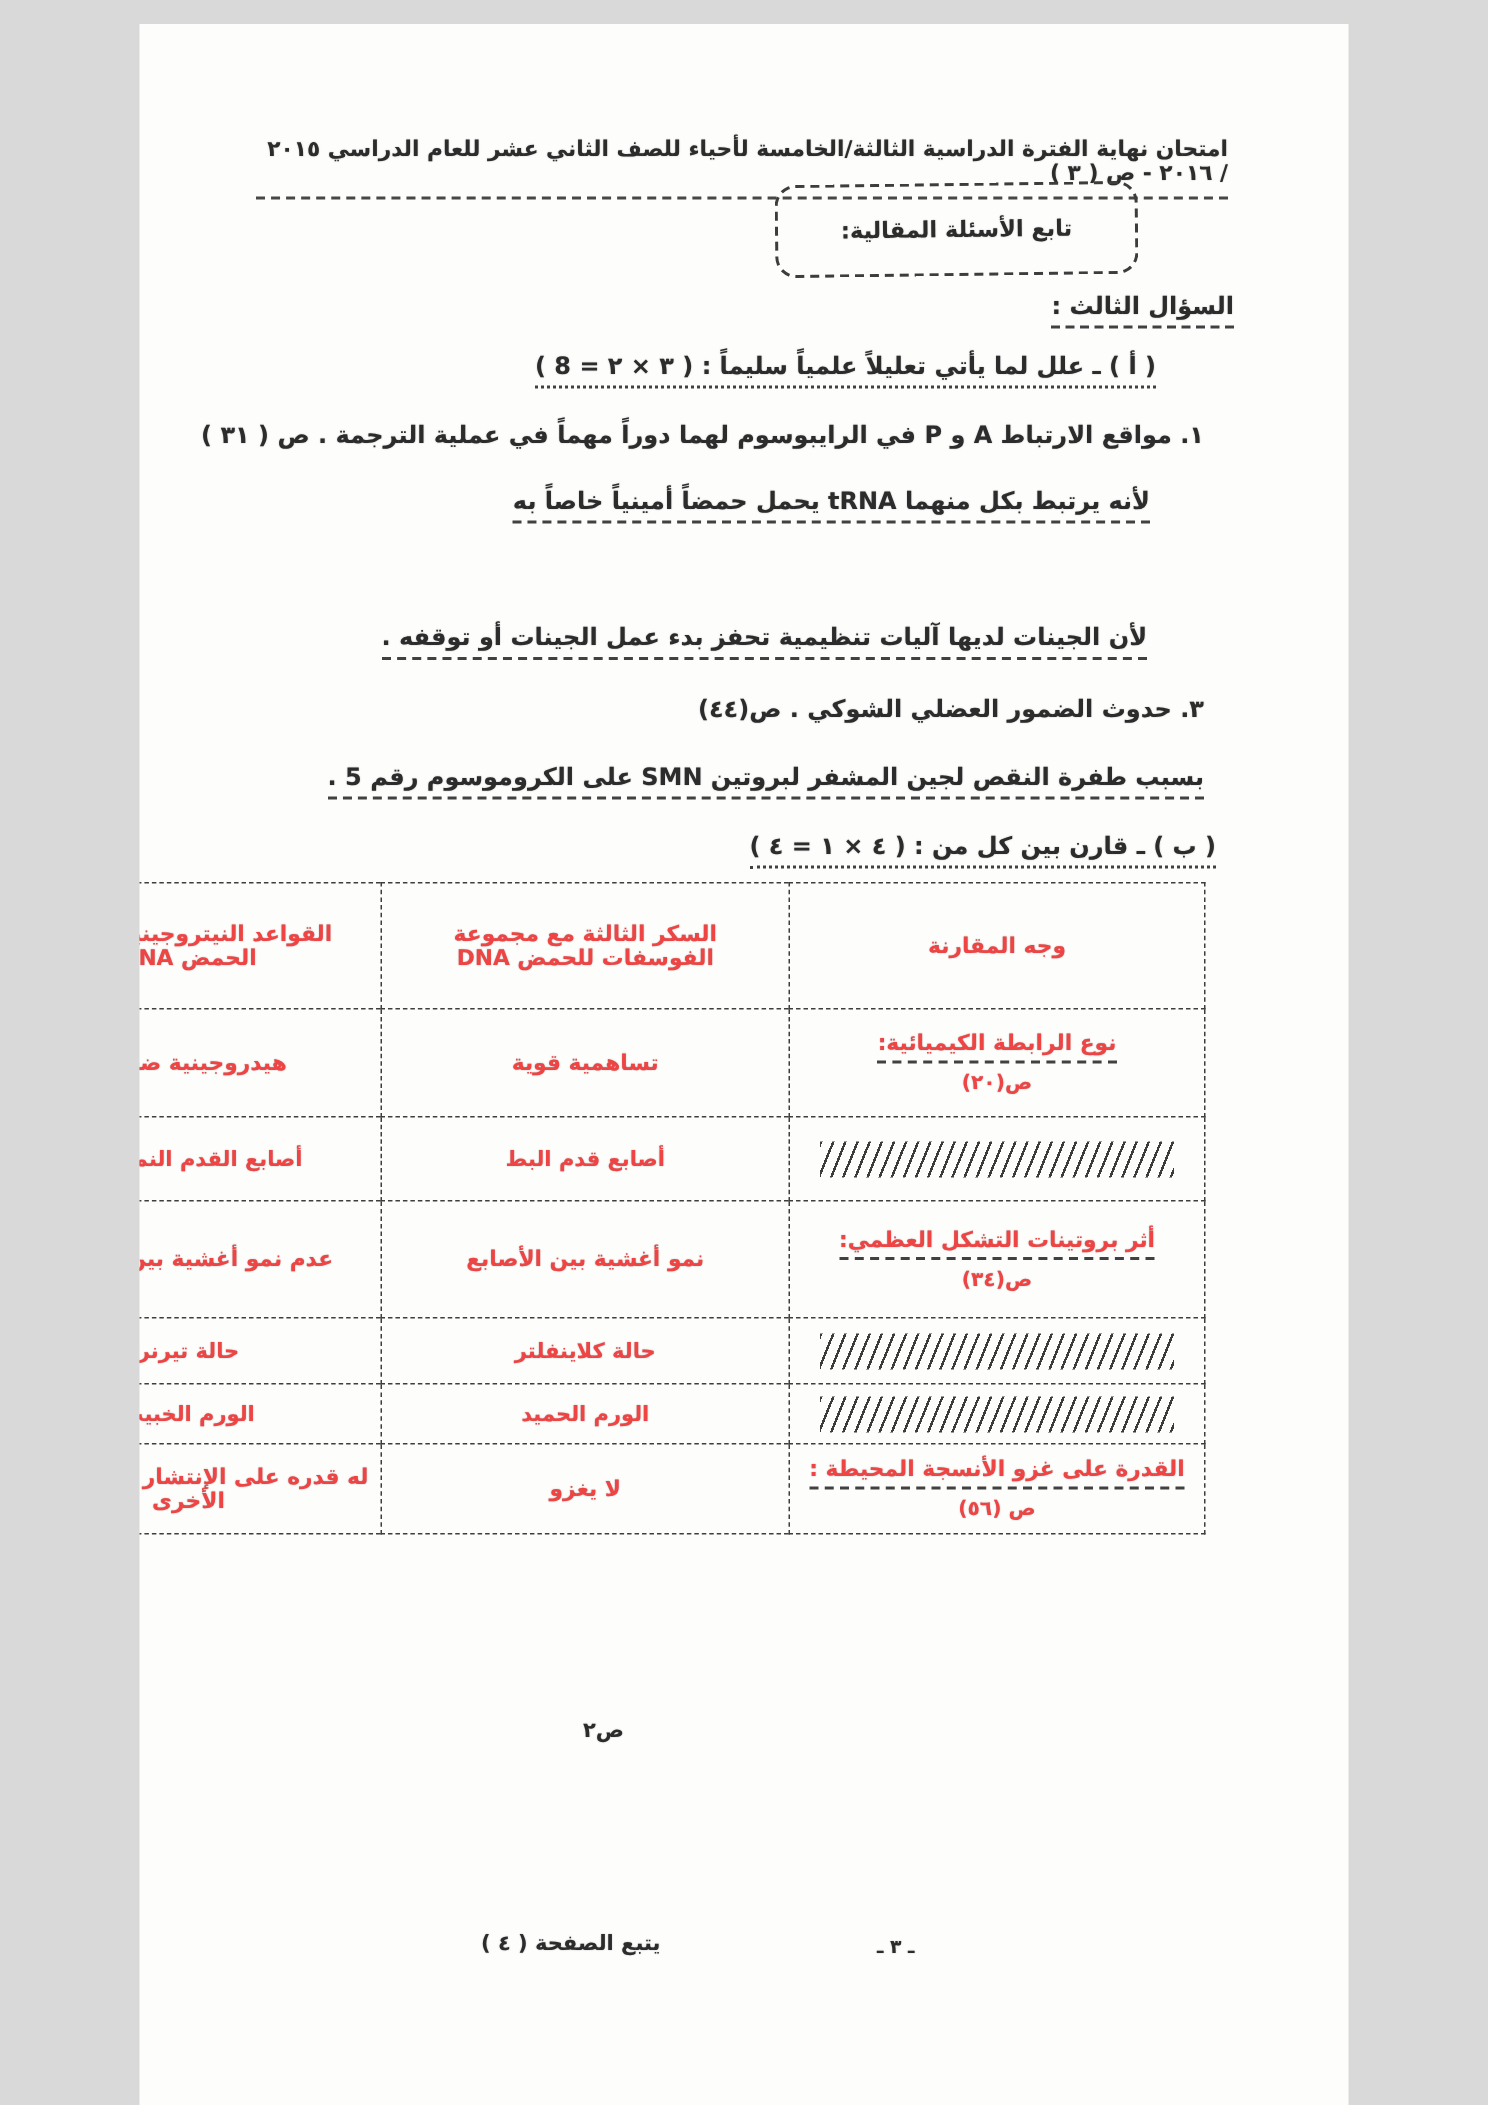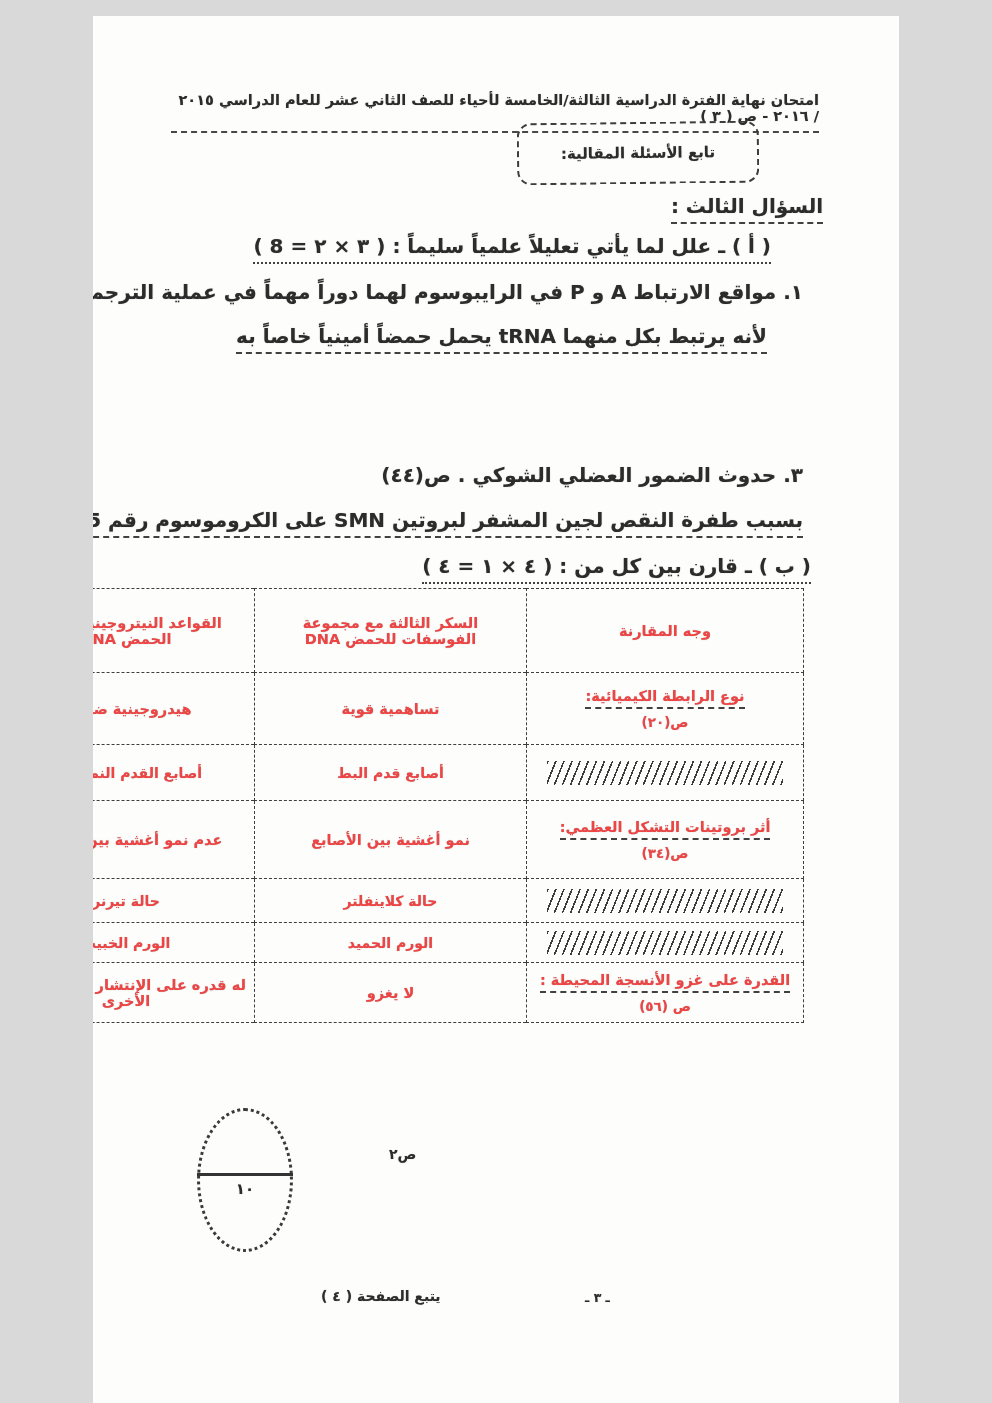--- a/index.html
+++ b/index.html
@@ -12,21 +12,21 @@
   .scan{text-shadow:0 0 1px rgba(45,45,45,.4);}
   .hdr{
     font-size:14.5px;font-weight:700;text-align:right;letter-spacing:.2px;
     border-bottom:2px dashed #474747;padding-bottom:7px;
   }
   .essay-box{
     border:2px dashed #3d3d3d;border-radius:14px;
     display:flex;align-items:center;justify-content:center;
     font-weight:700;font-size:15px;transform:rotate(-.7deg);
   }
-  .line{font-size:20px;font-weight:700;white-space:nowrap;}
+  .line{font-size:16px;font-weight:700;white-space:nowrap;}
   .u-dash{border-bottom:2px dashed #414141;padding-bottom:4px;}
   .u-dot{border-bottom:2px dotted #414141;padding-bottom:4px;}
   table.cmp{border-collapse:collapse;table-layout:fixed;width:806px;}
   table.cmp td{
     border:1.6px dashed #3e3e3e;text-align:center;vertical-align:middle;
     font-size:14.5px;font-weight:700;padding:2px 8px;color:#ef4444;
   }
   table.cmp tr.names td{font-size:14px;}
   .hatch{
     height:24px;margin:3px 12px;
@@ -59,20 +59,23 @@
 
   <div class="abs line" style="top:218px;right:128px;">
     <span class="u-dot">( أ ) ـ علل لما يأتي تعليلاً علمياً سليماً : ( ٣ × ٢ = 8 )</span>
   </div>
 
   <div class="abs line" style="top:264px;right:96px;">١. مواقع الارتباط A و P في الرايبوسوم لهما دوراً مهماً في عملية الترجمة . ص ( ٣١ )</div>
   <div class="abs line" style="top:308px;right:132px;">
     <span class="u-dash">لأنه يرتبط بكل منهما tRNA يحمل حمضاً أمينياً خاصاً به</span>
   </div>
 
+  <div class="abs line" style="top:399px;right:134px;">
+    <span class="u-dash">لأن الجينات لديها آليات تنظيمية تحفز بدء عمل الجينات أو توقفه .</span>
+  </div>
 
   <div class="abs line" style="top:447px;right:96px;">٣. حدوث الضمور العضلي الشوكي .  ص(٤٤)</div>
   <div class="abs line" style="top:492px;right:96px;">
     <span class="u-dash">بسبب طفرة النقص لجين المشفر لبروتين SMN على الكروموسوم رقم 5 .</span>
   </div>
 
   <div class="abs line" style="top:538px;right:88px;">
     <span class="u-dot">( ب ) ـ قارن بين كل من : ( ٤ × ١ = ٤ )</span>
   </div>
 
@@ -137,22 +140,18 @@
       <td>
         <span class="aspect-label">القدرة على غزو الأنسجة المحيطة :</span>
         <span class="page-ref">ص (٥٦)</span>
       </td>
       <td>لا يغزو</td>
       <td>له قدره على الإنتشار في الأنسجة الأخرى</td>
     </tr>
   </tbody>
     </table>
 
-  <div class="abs score-circle" style="top:1092px;left:104px;width:90px;height:138px;">
-    <div class="mid-line"></div>
-    <div class="val">١٠</div>
-  </div>
   <div class="abs footer-txt" style="top:1130px;left:296px;">ص٢</div>
 
   <div class="abs footer-txt" style="top:1272px;left:228px;">يتبع الصفحة ( ٤ )</div>
   <div class="abs footer-txt" style="top:1274px;left:492px;font-size:12.5px;">ـ ٣ ـ</div>
 
 </div>
 
 </body></html>

